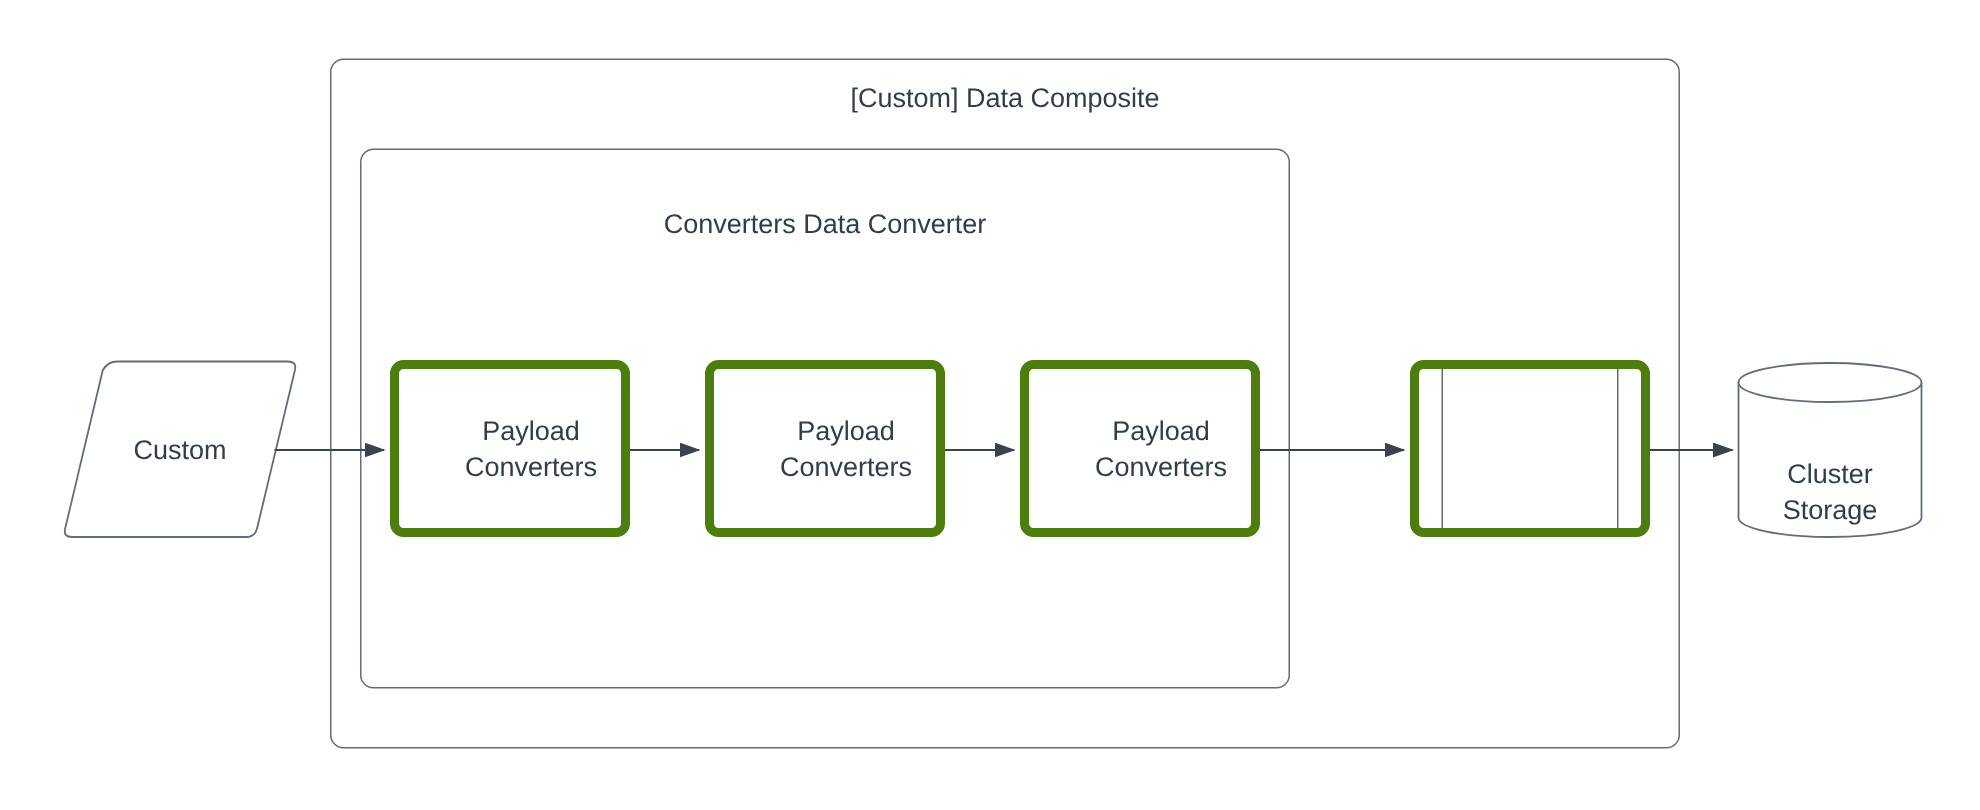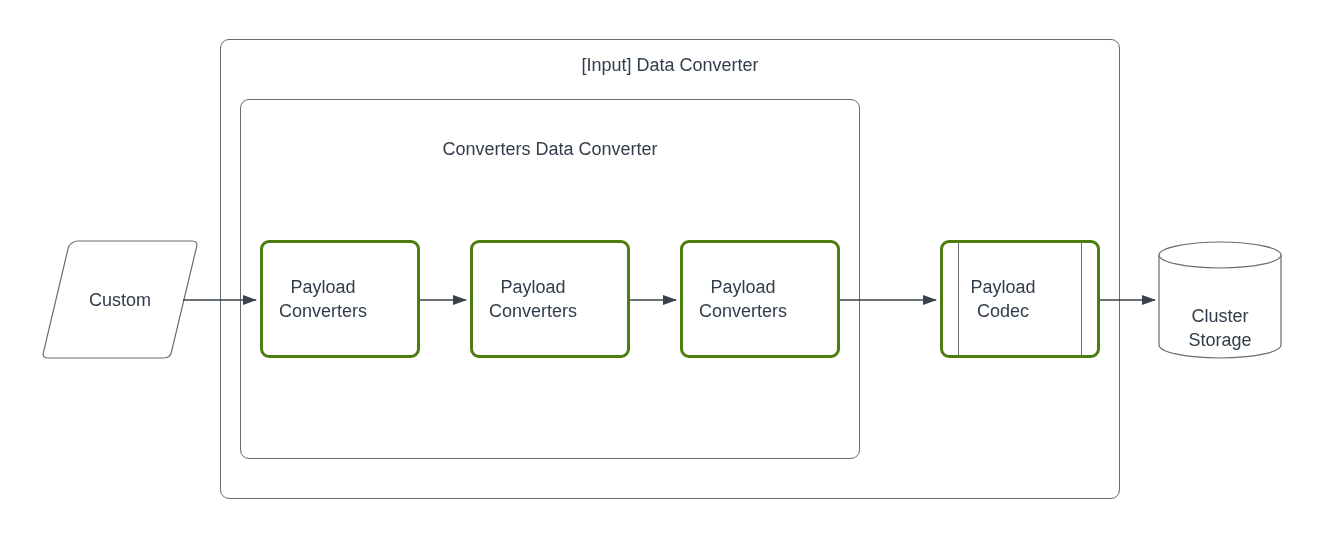--- a/index.html
+++ b/index.html
@@ -38,26 +38,26 @@
     text-align: center;
     line-height: 24px;
   }
   .outer-title { padding-top: 13px; }
   .inner-title { padding-top: 37px; }
   .node {
     position: absolute;
     top: 240px;
     width: 160px; height: 118px;
     background: #ffffff;
-    border: 3px solid #4d7c0f;
+    border: 6px solid #4d7c0f;
     border-radius: 9px;
     box-sizing: border-box;
     display: flex;
     align-items: center;
-    justify-content: flex-start;
+    justify-content: flex-end;
     text-align: center;
     line-height: 24px;
     z-index: 2;
   }
   .node-label { display: inline-block; max-width: 120px; }
   .node-pc1 { left: 260px; }
   .node-pc2 { left: 470px; }
   .node-pc3 { left: 680px; }
   .node-codec { left: 940px; }
   .codec-bar {
@@ -104,41 +104,40 @@
     padding-top: 12px;
   }
   .storage-label .node-label { max-width: 92px; margin-top: 44px; }
 </style>
 </head>
 <body>
 
 <div class="canvas">
 
   <div class="container-box outer-box">
-    <div class="container-title outer-title">[Input] Data Converter</div>
+    <div class="container-title outer-title">[Custom] Data Composite</div>
   </div>
 
   <div class="container-box inner-box">
     <div class="container-title inner-title">Converters Data Converter</div>
   </div>
 
   <div class="node node-pc1">
     <span class="node-label">Payload Converters</span>
   </div>
   <div class="node node-pc2">
     <span class="node-label">Payload Converters</span>
   </div>
   <div class="node node-pc3">
     <span class="node-label">Payload Converters</span>
   </div>
 
   <div class="node node-codec">
     <div class="codec-bar codec-bar-left"></div>
     <div class="codec-bar codec-bar-right"></div>
-    <span class="node-label">Payload Codec</span>
   </div>
 
   <svg class="wires" width="1320" height="540" viewBox="0 0 1320 540">
     <defs>
       <marker id="arrowhead" markerUnits="userSpaceOnUse" markerWidth="14" markerHeight="10" refX="13" refY="5" orient="auto">
         <path d="M0,0 L14,5 L0,10 Z" fill="#39424d"></path>
       </marker>
     </defs>
 
     <path class="shape" d="M 78,241 H 192 Q 198,241 196.6,246.8 L 171.4,352.2 Q 170,358 164,358 H 48 Q 42,358 43.5,352.2 L 68.5,246.8 Q 72,241 78,241 Z"></path>

